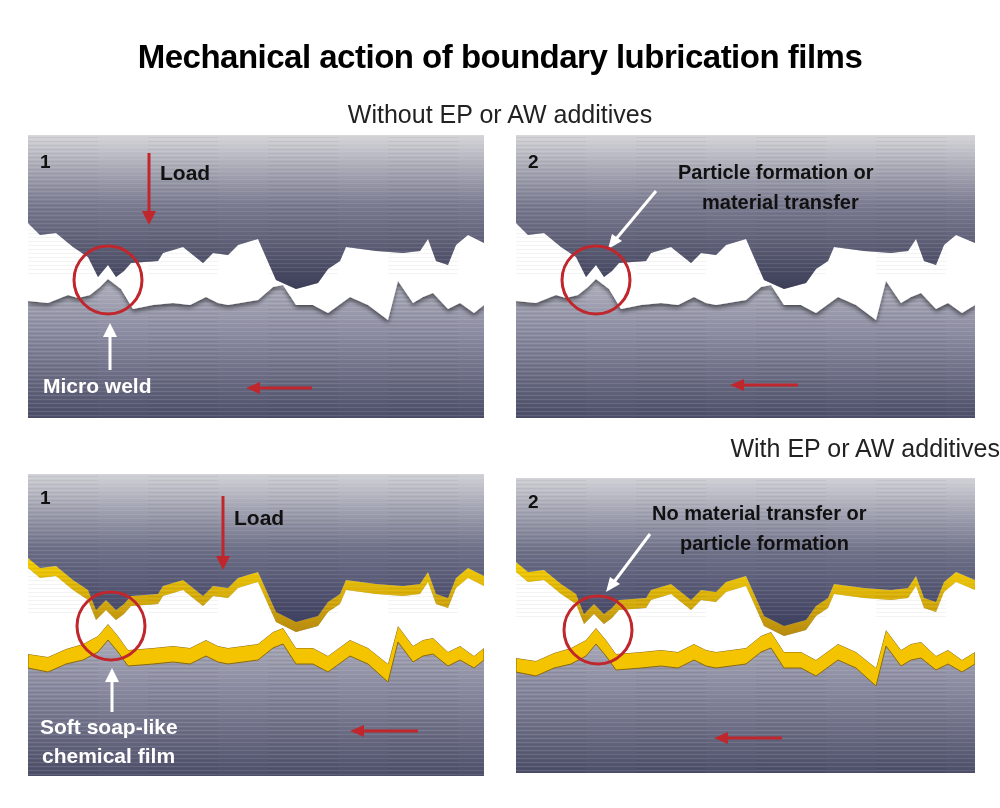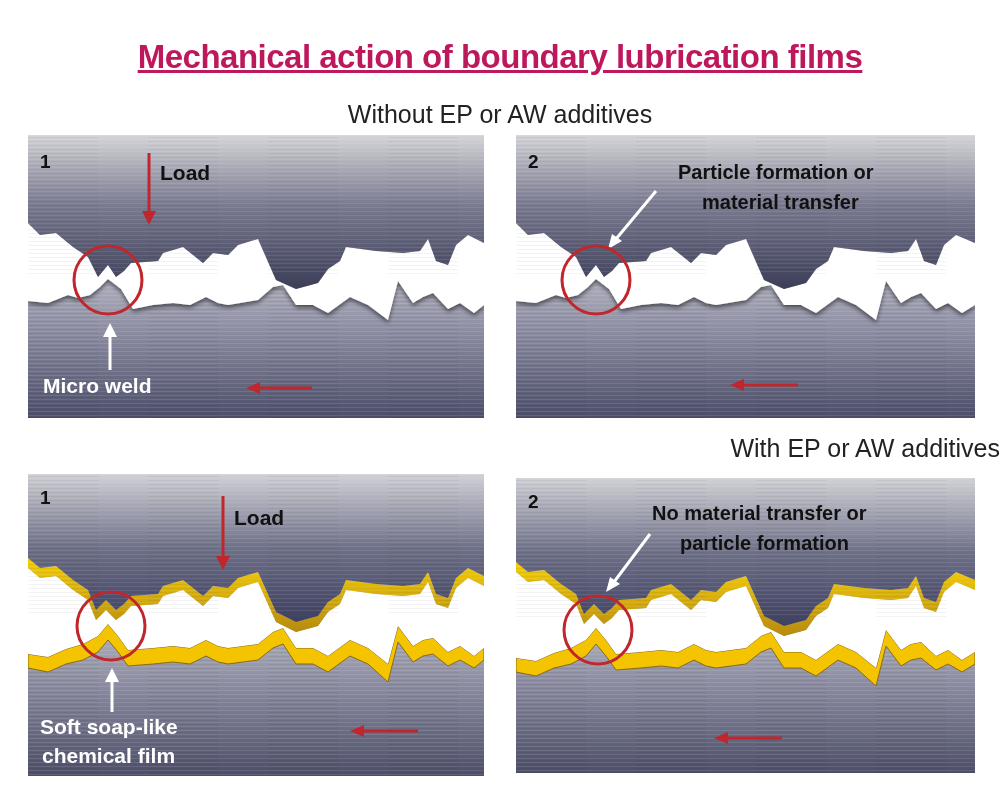--- a/index.html
+++ b/index.html
@@ -1,17 +1,17 @@
 <!DOCTYPE html>
 <html><head>
 <meta charset="utf-8">
 <style>
   html, body { margin:0; padding:0; background:#ffffff; }
   body { width:1000px; height:808px; position:relative; overflow:hidden; font-family:"Liberation Sans", sans-serif; }
-  .title { position:absolute; left:0; top:38px; width:1000px; text-align:center; font-weight:bold; font-size:33px; color:#be185d; letter-spacing:-0.5px;text-decoration:underline; }
+  .title { position:absolute; left:0; top:38px; width:1000px; text-align:center; font-weight:bold; font-size:33px; color:#000000; letter-spacing:-0.5px; }
   .subtitle { position:absolute; left:0; width:1000px; text-align:center; font-size:25px; color:#222; }
   .sub-top { top:100px; }
   .sub-bottom { top:434px;text-align:right; }
   .panel { position:absolute; overflow:hidden; }
   .panel svg { display:block; }
   #p1 { left:28px; top:135px; width:456px; height:283px; }
   #p2 { left:516px; top:135px; width:459px; height:283px; }
   #p3 { left:28px; top:474px; width:456px; height:302px; }
   #p4 { left:516px; top:478px; width:459px; height:295px; }
   .lbl { font-family:"Liberation Sans", sans-serif; font-weight:bold; }

